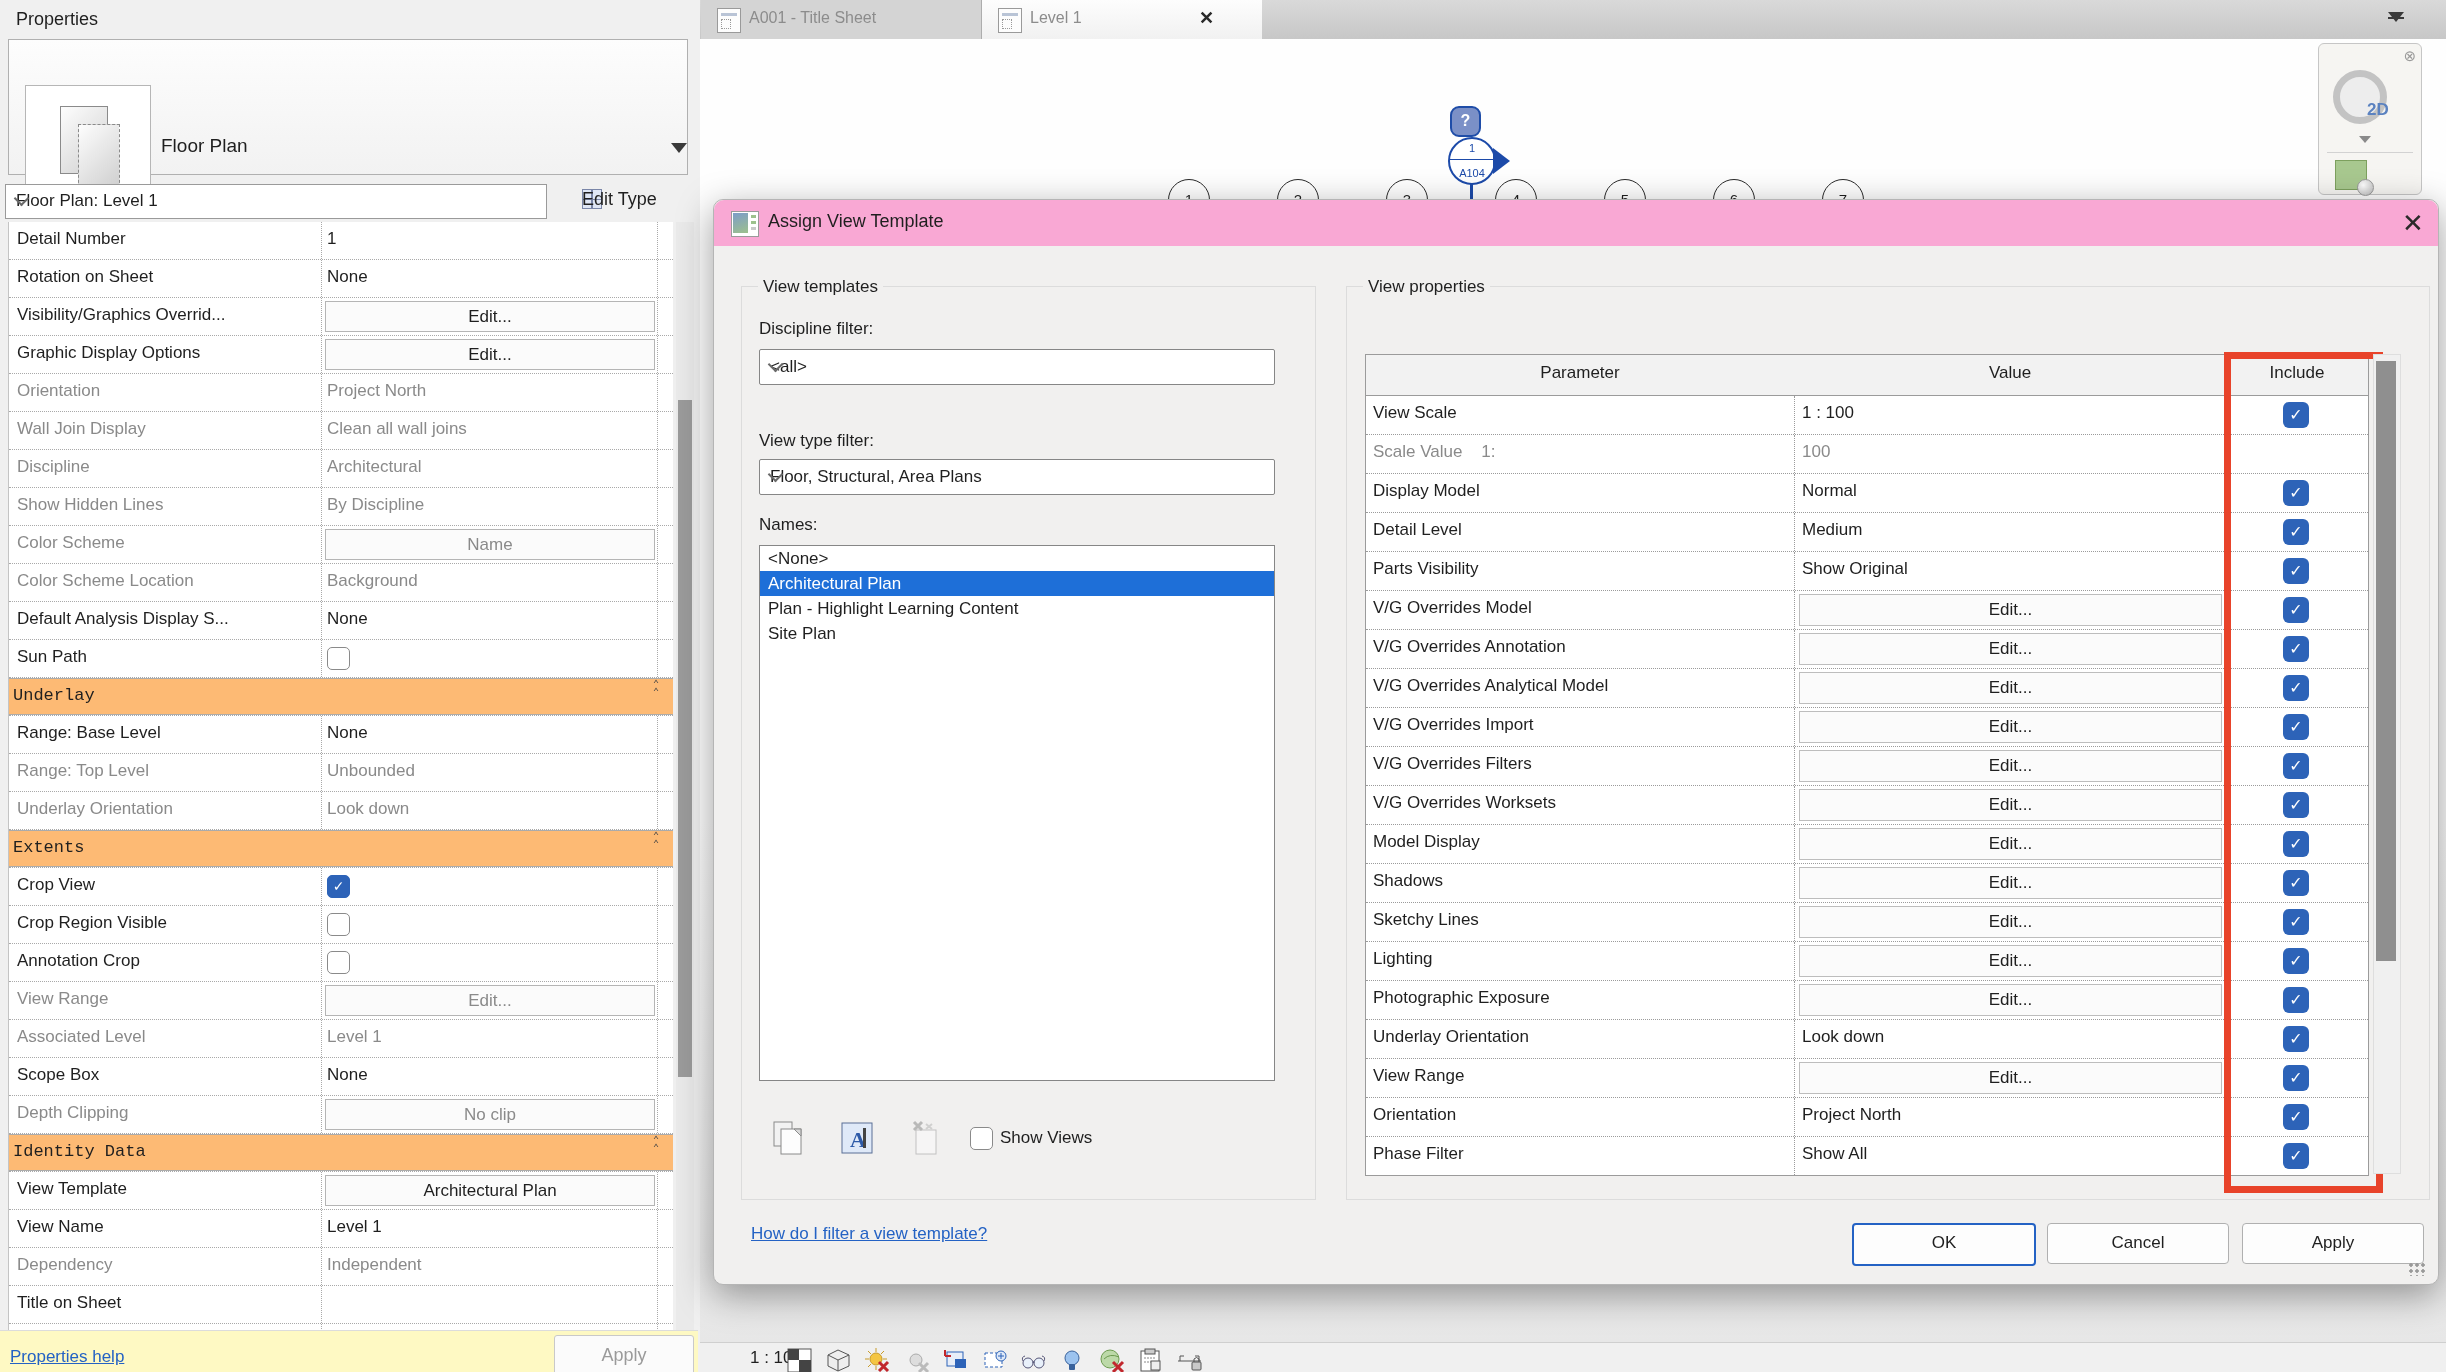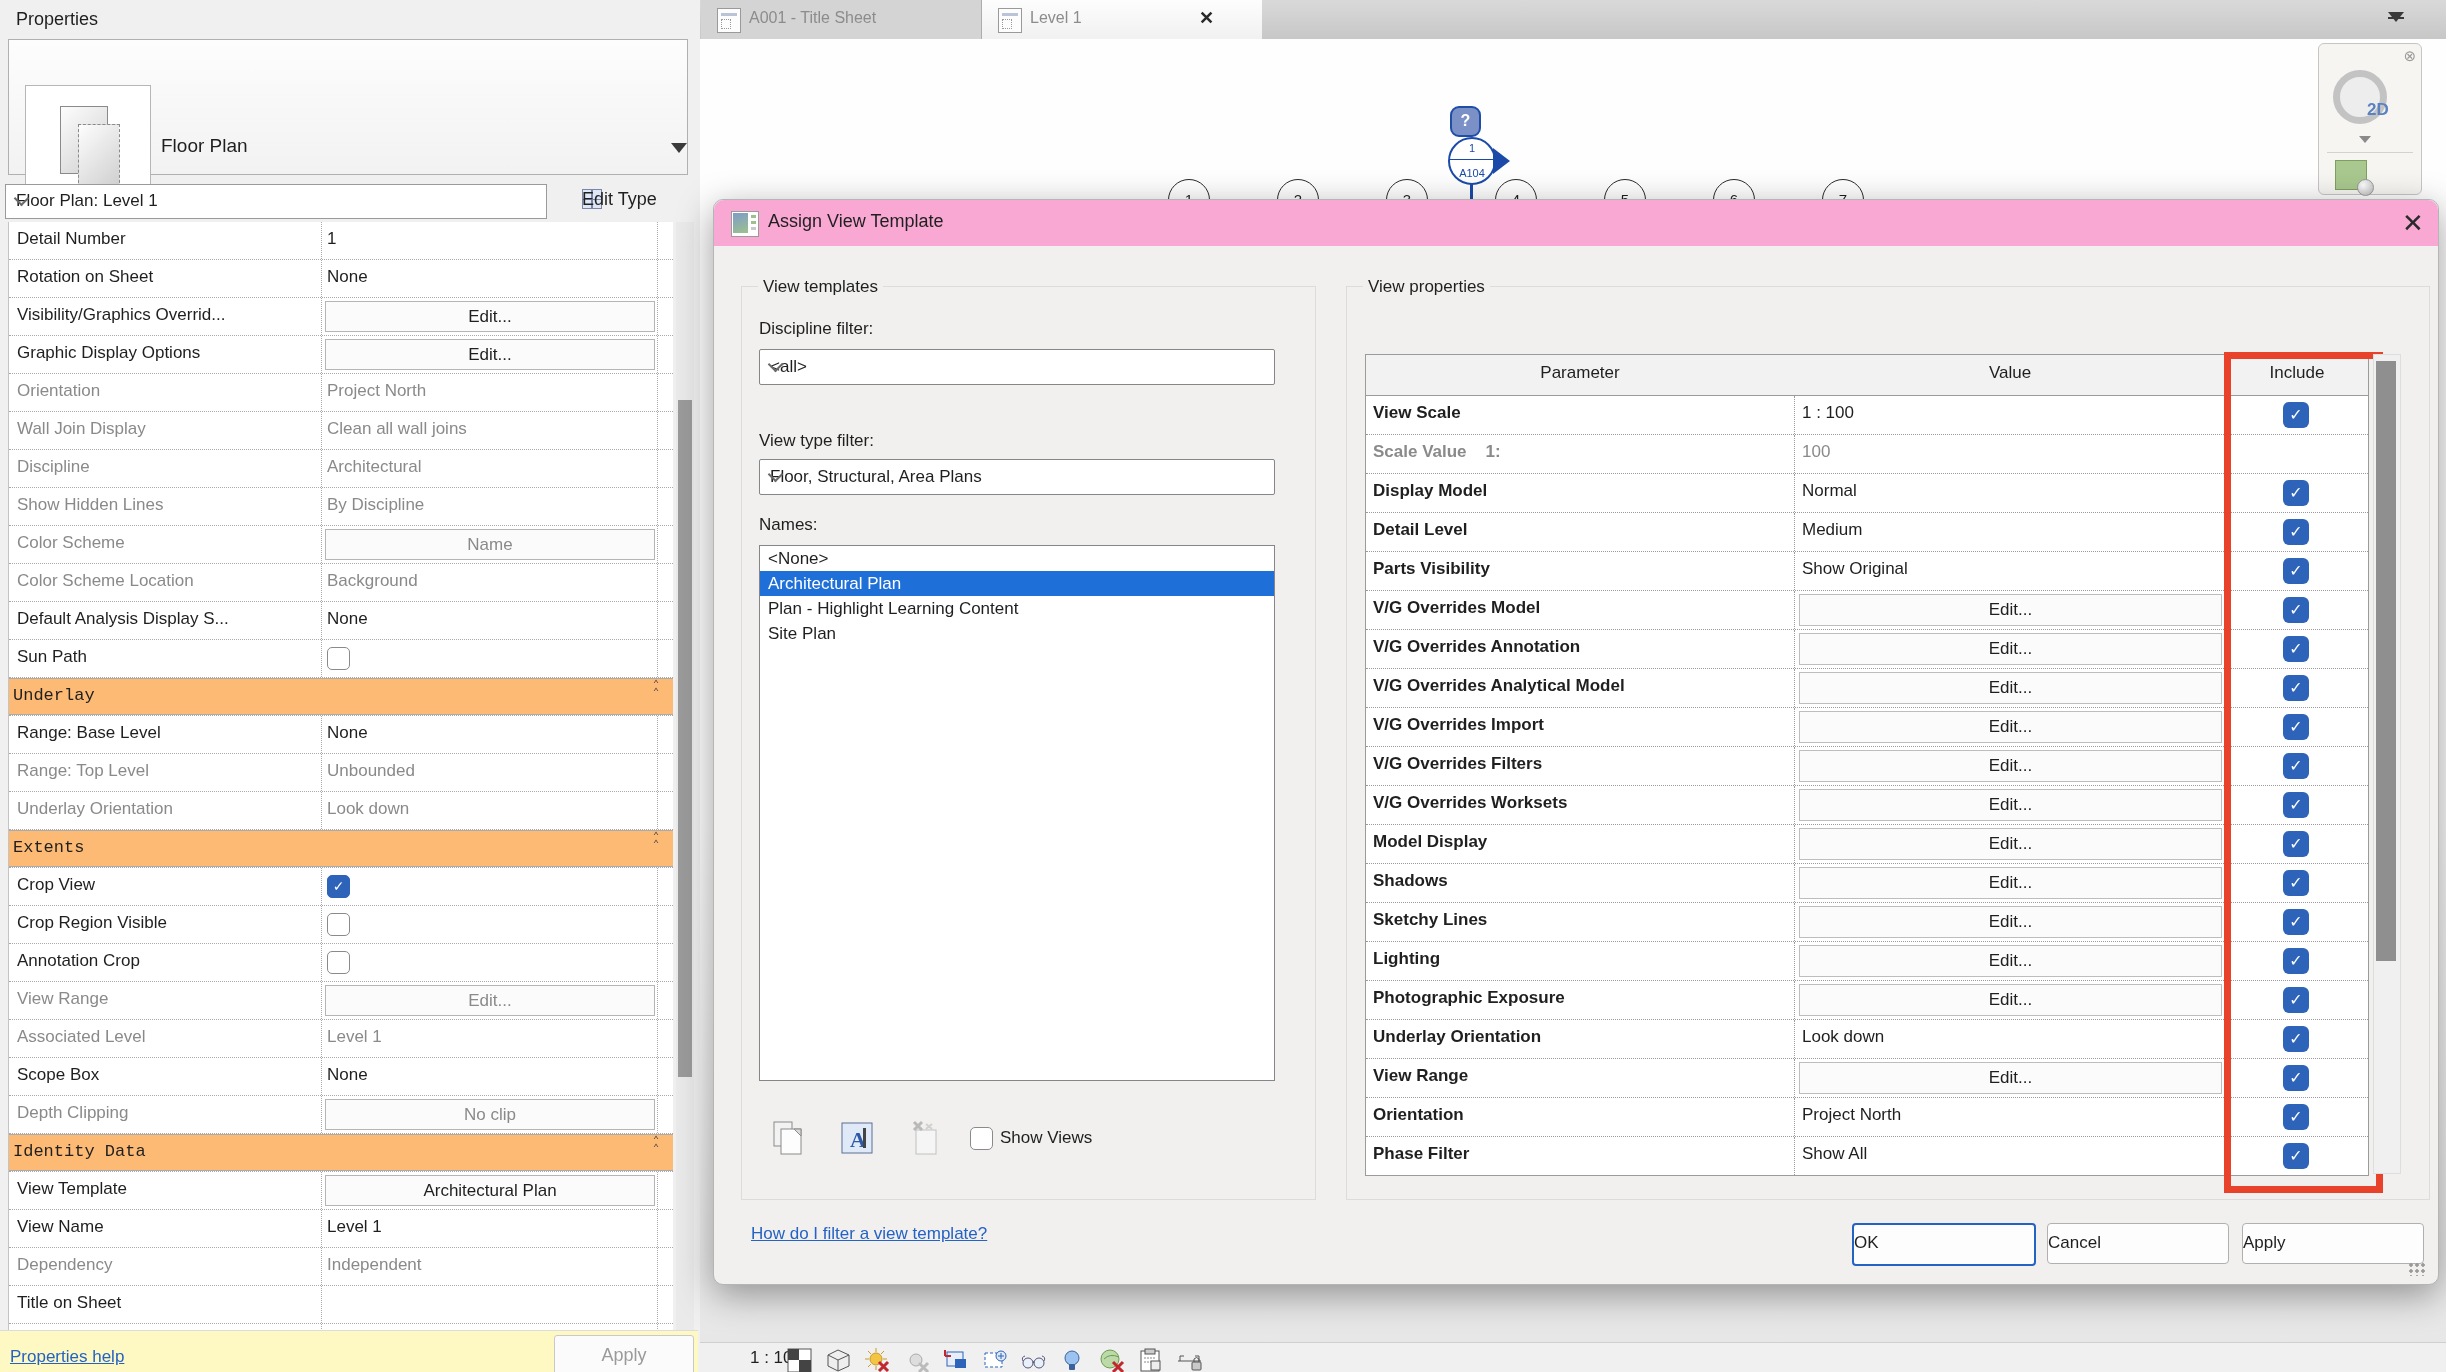--- a/index.html
+++ b/index.html
@@ -114,32 +114,32 @@
   #count-line{position:absolute;right:79px;top:106px;white-space:pre;}
   #count-line b{font-weight:bold;}
   
   #vtable{position:absolute;left:18px;top:67px;width:1002px;height:820px;background:#fff;border:1px solid #9b9b9b;overflow:hidden;}
   #vt-head{position:absolute;left:0;top:0;width:100%;height:40px;background:#f2f2f2;border-bottom:1px solid #9b9b9b;}
   .vt-h{position:absolute;top:8px;text-align:center;font-size:17px;}
   #vt-body{position:absolute;left:0;top:41px;width:100%;}
   .trow{position:relative;height:38px;border-bottom:1px dotted #9b9b9b;}
   .trow:before{content:"";position:absolute;left:428px;top:0;bottom:0;border-left:1px dotted #9b9b9b;}
   .trow:after{content:"";position:absolute;left:859px;top:0;bottom:0;border-left:1px dotted #9b9b9b;}
-  .tparam{position:absolute;left:7px;top:7px;white-space:pre;font-weight:bold;}
+  .tparam{position:absolute;left:7px;top:7px;white-space:pre;}
   .tvalue{position:absolute;left:436px;top:7px;white-space:nowrap;}
   .tbtn{position:absolute;left:433px;top:3px;width:421px;height:30px;background:#fbfbfb;border:1px solid #bdbdbd;
         text-align:center;line-height:30px;}
   .tinc{position:absolute;left:917px;top:6px;width:26px;height:26px;background:#2d63b8;border-radius:6px;
         color:#fff;text-align:center;line-height:26px;font-size:16px;}
   #red-box{position:absolute;left:877px;top:65px;width:145px;height:827px;border:7px solid #e8432a;}
   #vt-scroll{position:absolute;left:1026px;top:67px;width:26px;height:818px;background:#f0f0f0;border:1px solid #dedede;}
   #vt-thumb{position:absolute;left:2px;top:6px;width:20px;height:600px;background:#8f8f8f;}
   
   .dbtn{position:absolute;top:1023px;width:180px;height:39px;background:#fdfdfd;border:1px solid #b0b0b0;border-radius:4px;
-        text-align:left;line-height:37px;font-size:17px;}
+        text-align:center;line-height:37px;font-size:17px;}
   #btn-ok{left:1138px;border:2px solid #2462c4;line-height:35px;}
   #btn-cancel{left:1333px;}
   #btn-apply{left:1528px;}
   #grip{left:1694px;top:1062px;width:18px;height:14px;
         background:radial-gradient(circle,#9a9a9a 1.5px,transparent 2px) 0 0/6px 6px;}
   a{cursor:pointer;}
 </style>
 </head>
 <body>
 

